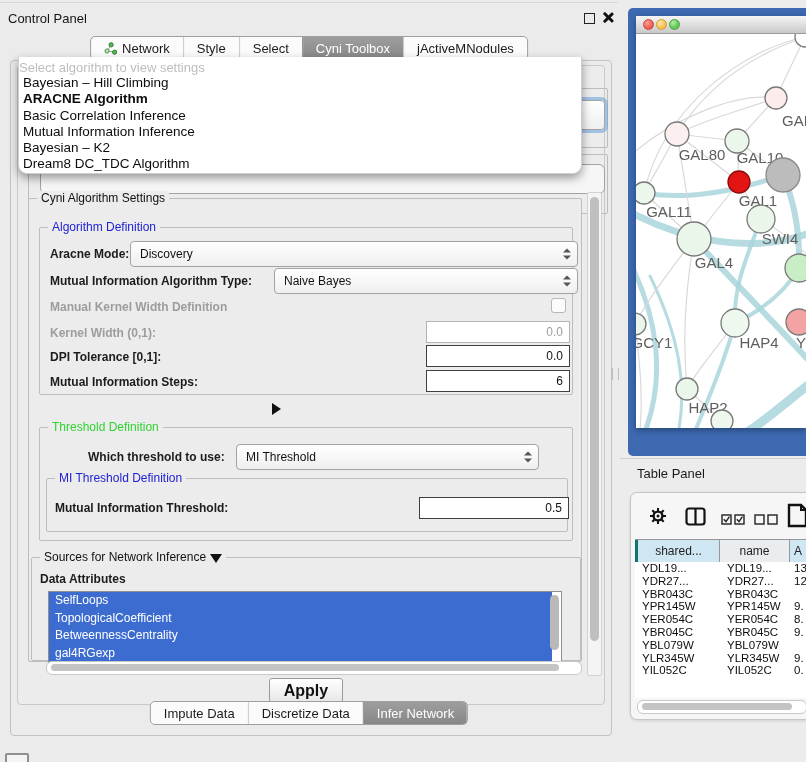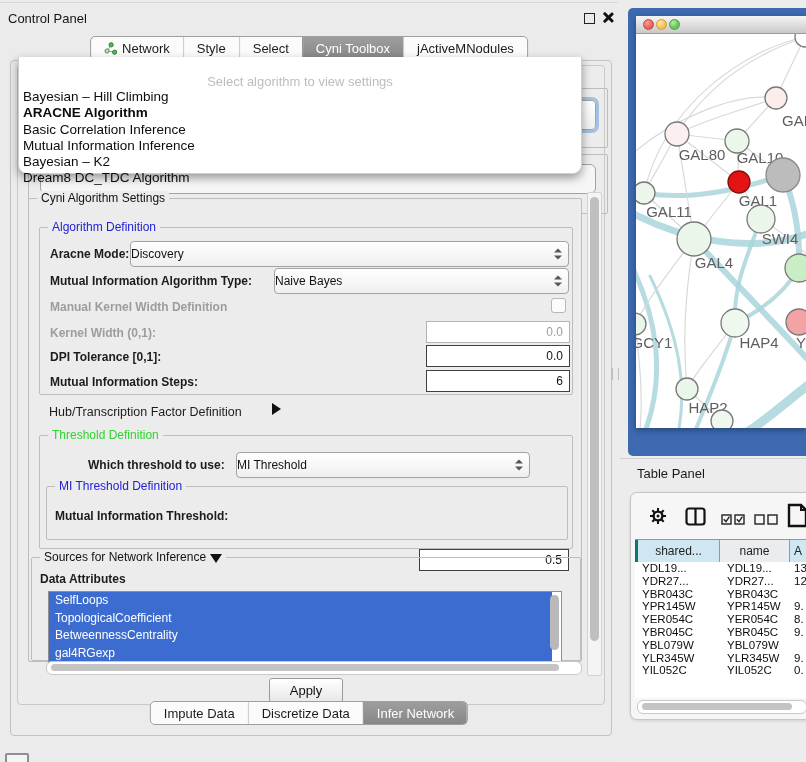--- a/index.html
+++ b/index.html
@@ -23,52 +23,52 @@
   #top-tabs{top:36px;left:50%;transform:translateX(-50%);}
   #bottom-tabs{top:701px;left:50%;transform:translateX(-50%);}
   
   #main-panel{position:absolute;left:10px;top:60px;width:600px;height:674px;border:1px solid #c3c3c3;border-radius:4px;background:#ebebeb;}
   #inner-panel{position:absolute;left:6px;top:4px;width:586px;height:638px;border:1px solid #c9c9c9;border-radius:4px;background:#ececec;}
   
   .group{position:absolute;border:1px solid #bdbdbd;border-radius:2px;}
   .gt{position:absolute;top:-8px;left:8px;background:#ececec;padding:0 4px;font-size:12px;color:#111;white-space:nowrap;display:flex;align-items:center;gap:4px;}
   .gt.blue{color:#2121d8;} .gt.green{color:#30d330;}
   .combo{position:absolute;border:1px solid #a3a3a3;border-radius:4px;background:linear-gradient(#ffffff,#efefef);
-         font-size:12px;color:#111;display:flex;align-items:center;}
+         font-size:12px;color:#111;display:flex;align-items:center;padding-left:9px;}
   .spin{position:absolute;right:6px;top:50%;transform:translateY(-50%);width:8px;height:11px;}
   .spin:before,.spin:after{content:"";position:absolute;left:0;border-left:4px solid transparent;border-right:4px solid transparent;}
   .spin:before{top:0;border-bottom:4.5px solid #555;}
   .spin:after{bottom:0;border-top:4.5px solid #555;}
   .lbl{position:absolute;font-size:12px;font-weight:bold;color:#1c1c1c;white-space:nowrap;}
   .lbl.dis{color:#9d9d9d;}
   .lbl.plain{font-weight:normal;}
   .field{position:absolute;border:1px solid #3f3f3f;background:#fff;font-size:12px;color:#111;
          display:flex;align-items:center;justify-content:flex-end;padding:0 6px;}
   .field.dis{border:1px solid #b5b5b5;color:#9d9d9d;}
   .chk{position:absolute;width:13px;height:13px;border:1px solid #b7b7b7;border-radius:3px;background:#fcfcfc;}
   .tri-right{display:inline-block;width:0;height:0;border-top:6px solid transparent;border-bottom:6px solid transparent;border-left:9px solid #111;}
   .tri-down{display:inline-block;width:0;height:0;border-left:6px solid transparent;border-right:6px solid transparent;border-top:9px solid #111;}
   
   #algo-popup{position:absolute;left:18px;top:57px;width:562px;height:116px;background:#fff;border:1px solid #cfcfcf;
       border-top:none;border-radius:0 0 9px 9px;box-shadow:0 4px 10px rgba(0,0,0,.38);z-index:10;}
-  #algo-placeholder{display:block;text-align:center;color:#bdbdbd;font-size:13px;padding-top:17px;height:15px;}
+  #algo-placeholder{display:block;text-align:left;color:#bdbdbd;font-size:13px;padding-top:3px;height:15px;}
   .dd-item{font-size:13.5px;color:#0c0c0c;height:16.3px;line-height:16.3px;padding-left:4px;white-space:nowrap;}
   .dd-item.b{font-weight:bold;}
   
   .vsb{position:absolute;background:#f4f4f4;border:1px solid #d2d2d2;border-radius:2px;}
   .vsb-thumb{position:absolute;background:#bfbfbf;border-radius:5px;}
   .hsb{position:absolute;background:#fff;border:1px solid #c8c8c8;border-radius:6px;}
   .hsb-thumb{position:absolute;background:#c4c4c4;border-radius:4px;}
   
   #attr-list{position:absolute;left:16px;top:33px;width:512px;height:72px;background:#fff;border:1px solid #8f8f8f;overflow:hidden;}
   .attr-item{height:17.5px;background:#3c6cd0;color:#fff;font-size:12px;line-height:17.5px;padding-left:6px;width:calc(100% - 15px);white-space:nowrap;}
   #attr-vthumb{position:absolute;right:2px;top:3px;width:9px;height:55px;background:#b9b9b9;border-radius:5px;}
   
   #apply-btn{position:absolute;left:251px;top:612px;width:72px;height:23px;border:1px solid #9a9a9a;border-radius:3px;
-      background:linear-gradient(#ffffff,#e7e7e7);font-size:13px;color:#111;display:flex;align-items:center;justify-content:center;}
+      background:linear-gradient(#ffffff,#e7e7e7);font-size:16px;color:#111;display:flex;align-items:center;justify-content:center;font-weight:bold;}
   
   #splitter{position:absolute;left:612px;top:368px;width:5px;height:12px;border-left:1px solid #bdbdbd;border-right:1px solid #bdbdbd;}
   
   #net-frame{position:absolute;left:628px;top:8px;width:178px;height:448px;background:#3c69b0;border-radius:5px 0 0 5px;}
   #net-win{position:absolute;left:8px;top:8px;width:170px;height:412px;background:#fff;box-shadow:0 2px 6px rgba(0,0,0,.35);}
   #net-titlebar{position:absolute;left:0;top:0;width:100%;height:17px;background:linear-gradient(#f5f5f5,#c9c9c9);border-bottom:1px solid #9a9a9a;}
   .tl{position:absolute;top:3px;width:11px;height:11px;border-radius:50%;}
   .tl.red{left:7px;background:radial-gradient(circle at 35% 30%,#ff9d95,#ed5f55 60%);border:1px solid #c34a42;box-sizing:border-box;}
   .tl.yellow{left:20px;background:radial-gradient(circle at 35% 30%,#ffe9a8,#f5bf4f 60%);border:1px solid #d09c35;box-sizing:border-box;}
   .tl.green{left:33px;background:radial-gradient(circle at 35% 30%,#b6f0a8,#62c554 60%);border:1px solid #4fa03f;box-sizing:border-box;}
@@ -158,34 +158,33 @@
           <span class="lbl dis" style="left:10px;top:72px;">Manual Kernel Width Definition</span>
           <div class="chk" style="left:511px;top:70px;"></div>
           <span class="lbl dis" style="left:10px;top:98px;">Kernel Width (0,1):</span>
           <div class="field dis" style="left:386px;top:93px;width:130px;height:20px;">0.0</div>
           <span class="lbl" style="left:10px;top:122px;">DPI Tolerance [0,1]:</span>
           <div class="field" style="left:386px;top:117px;width:130px;height:20px;">0.0</div>
           <span class="lbl" style="left:10px;top:147px;">Mutual Information Steps:</span>
           <div class="field" style="left:386px;top:142px;width:130px;height:20px;">6</div>
         </div>
 
-        <span class="lbl plain" style="left:20px;top:206px;font-size:12.5px;">Hub/Transcription Factor Definition</span>
         <span class="tri-right" style="position:absolute;left:243px;top:204px;"></span>
 
-        <div class="group" style="left:10px;top:236px;width:532px;height:112px;">
+        <div class="group" style="left:10px;top:228px;width:532px;height:112px;">
           <span class="gt green">Threshold Definition</span>
           <span class="lbl" style="left:48px;top:22px;">Which threshold to use:</span>
           <div class="combo" style="left:196px;top:16px;width:292px;height:24px;">
             <span>MI Threshold</span>
             <span class="spin"></span>
           </div>
           <div class="group" style="left:6px;top:50px;width:520px;height:52px;">
             <span class="gt blue">MI Threshold Definition</span>
             <span class="lbl" style="left:8px;top:22px;">Mutual Information Threshold:</span>
-            <div class="field" style="left:372px;top:18px;width:136px;height:20px;margin-top:44px;">0.5</div>
+            <div class="field" style="left:372px;top:18px;width:136px;height:20px;">0.5</div>
           </div>
         </div>
 
         <div class="group" style="left:2px;top:358px;width:548px;height:102px;">
           <span class="gt">
             <span>Sources for Network Inference</span>
             <span class="tri-down" style="margin-top:2px;"></span>
           </span>
           <span class="lbl" style="left:8px;top:14px;">Data Attributes</span>
           <div id="attr-list">

